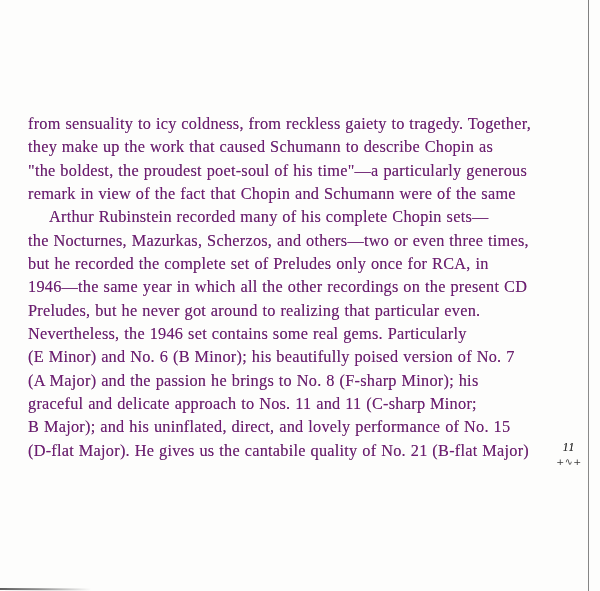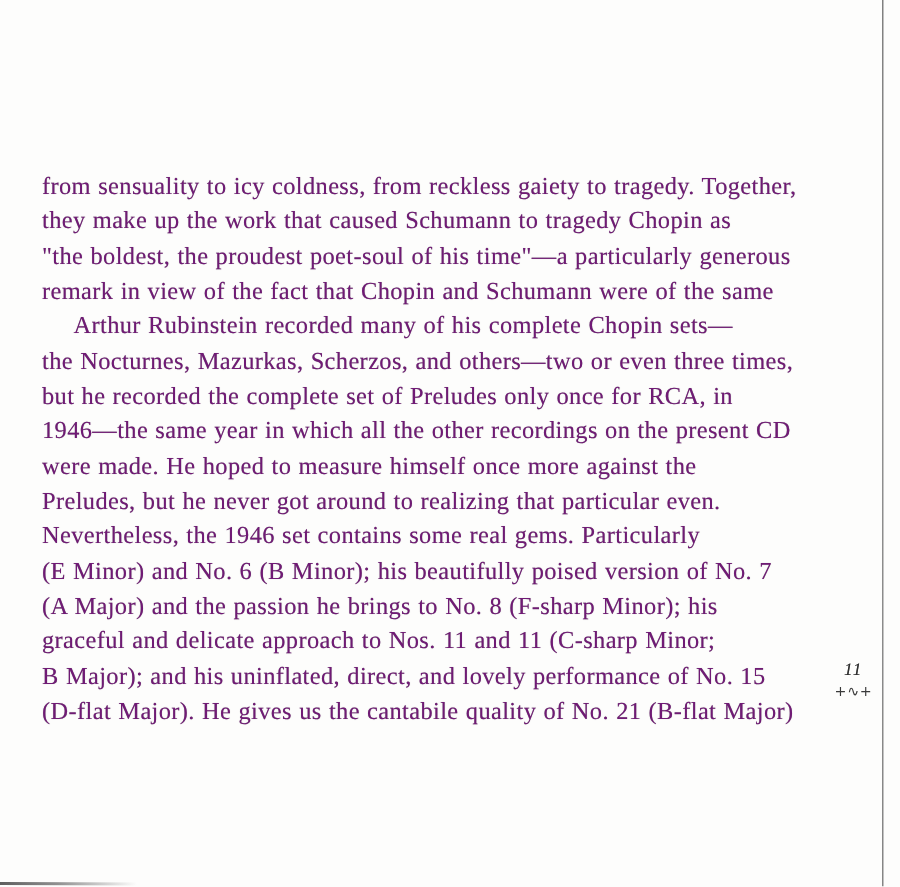--- a/index.html
+++ b/index.html
@@ -82,28 +82,27 @@
     transform-origin: left center;
   }
 </style>
 </head>
 <body>
 
 <div class="page">
 
   <div class="text-block">
     <div class="text-line">from sensuality to icy coldness, from reckless gaiety to tragedy. Together,</div>
-    <div class="text-line">they make up the work that caused Schumann to tragedy Chopin as</div>
+    <div class="text-line">they make up the work that caused Schumann to describe Chopin as</div>
     <div class="text-line">"the boldest, the proudest poet-soul of his time"—a particularly generous</div>
     <div class="text-line">remark in view of the fact that Chopin and Schumann were of the same</div>
     <div class="text-line indent">Arthur Rubinstein recorded many of his complete Chopin sets—</div>
     <div class="text-line">the Nocturnes, Mazurkas, Scherzos, and others—two or even three times,</div>
     <div class="text-line">but he recorded the complete set of Preludes only once for RCA, in</div>
     <div class="text-line">1946—the same year in which all the other recordings on the present CD</div>
-    <div class="text-line">were made. He hoped to measure himself once more against the</div>
     <div class="text-line">Preludes, but he never got around to realizing that particular even.</div>
     <div class="text-line">Nevertheless, the 1946 set contains some real gems. Particularly</div>
     <div class="text-line">(E Minor) and No. 6 (B Minor); his beautifully poised version of No. 7</div>
     <div class="text-line">(A Major) and the passion he brings to No. 8 (F-sharp Minor); his</div>
     <div class="text-line">graceful and delicate approach to Nos. 11 and 11 (C-sharp Minor;</div>
     <div class="text-line">B Major); and his uninflated, direct, and lovely performance of No. 15</div>
     <div class="text-line">(D-flat Major). He gives us the cantabile quality of No. 21 (B-flat Major)</div>
   </div>
 
   <div class="margin-block">

